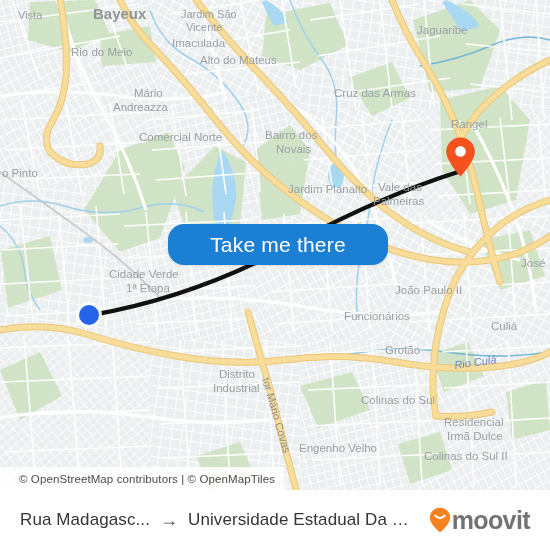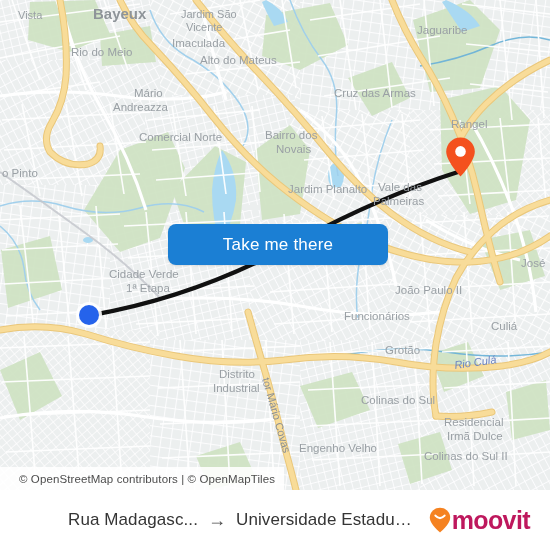--- a/index.html
+++ b/index.html
@@ -62,23 +62,23 @@
   
   #take-me-there {
     position: absolute;
     left: 168px;
     top: 224px;
     width: 220px;
     height: 41px;
     background: #1b7fd4;
     color: #ffffff;
     border: none;
-    border-radius: 8px;
+    border-radius: 16px;
     font-family: "Liberation Sans", sans-serif;
-    font-size: 17px;
+    font-size: 21px;
     letter-spacing: 0.2px;
     cursor: pointer;
     z-index: 35;
     box-shadow: 0 1px 2px rgba(0,0,0,0.10);
     display: flex;
     align-items: center;
     justify-content: center;
     padding: 0;
   }
 
@@ -122,40 +122,40 @@
     white-space: nowrap;
   }
   .route-endpoint {
     font-size: 17px;
     color: #353535;
     letter-spacing: 0.1px;
     overflow: hidden;
     text-overflow: ellipsis;
     white-space: nowrap;
   }
-  #route-origin { max-width: 140px; flex: 0 0 auto; margin-left: 48px; }
+  #route-origin { max-width: 140px; flex: 0 0 auto; }
   #route-destination { max-width: 270px; flex: 0 1 auto; }
   #route-arrow {
     flex: 0 0 auto;
     margin: 0 10px;
     font-size: 18px;
     color: #4a4a4a;
     line-height: 1;
   }
   #moovit-logo {
     flex: 0 0 auto;
     display: flex;
     align-items: center;
     margin-left: 10px;
   }
   #moovit-wordmark {
     font-size: 25px;
     font-weight: bold;
     letter-spacing: -0.6px;
-    color: #be185d;
+    color: #737373;
     line-height: 1;
     margin-left: 1px;
   }
 </style>
 </head>
 <body>
 
 <div id="app">
 
   <div id="map-area">

